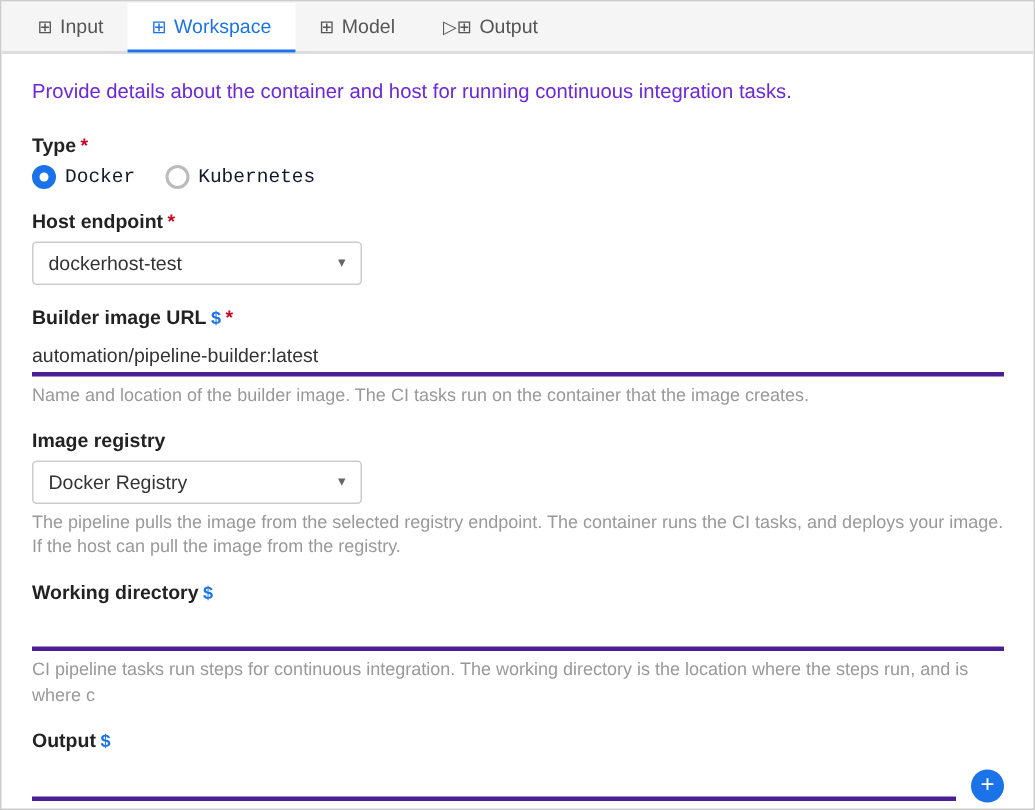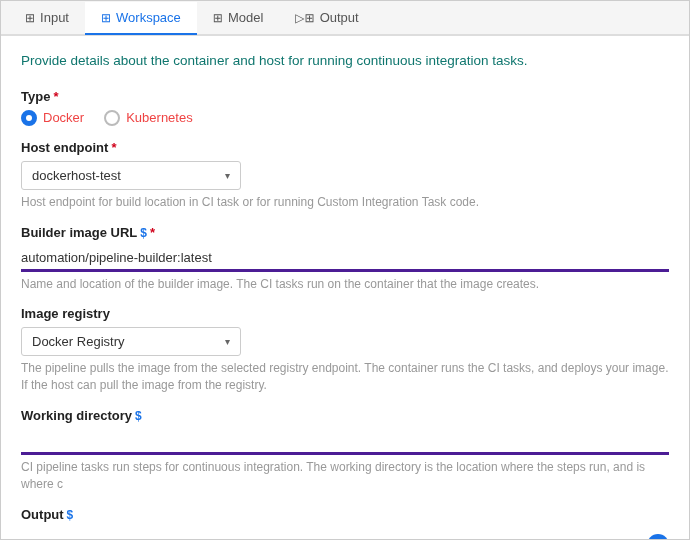--- a/index.html
+++ b/index.html
@@ -48,21 +48,21 @@
     }
 
     
     .main {
       padding: 16px 20px;
       overflow-y: auto;
       height: calc(540px - 35px);
     }
 
     .description {
-      color: #0f766e;
+      color: #6d28d9;
       font-size: 13.5px;
       margin-bottom: 18px;
       line-height: 1.4;
     }
 
     .field-group {
       margin-bottom: 14px;
     }
 
     .field-label {
@@ -113,21 +113,22 @@
     }
     .radio-circle.selected::after {
       content: '';
       width: 6px;
       height: 6px;
       border-radius: 50%;
       background: #fff;
     }
     .radio-label {
       font-size: 13px;
-      color: #ef4444;
+      color: #0f172a;
+      font-family: Liberation Mono, monospace;
     }
 
     
     .dropdown {
       display: flex;
       align-items: center;
       justify-content: space-between;
       border: 1px solid #ccc;
       border-radius: 3px;
       padding: 6px 10px;
@@ -236,21 +237,20 @@
 
   <div class="field-group">
     <div class="field-label">
       <span>Host endpoint</span>
       <span class="required">*</span>
     </div>
     <div class="dropdown">
       <span>dockerhost-test</span>
       <span class="dropdown-arrow">▾</span>
     </div>
-    <div class="field-hint">Host endpoint for build location in CI task or for running Custom Integration Task code.</div>
   </div>
 
   <div class="field-group">
     <div class="field-label">
       <span>Builder image URL</span>
       <span class="dollar-sign">$</span>
       <span class="required">*</span>
     </div>
     <input type="text" class="text-input" value="automation/pipeline-builder:latest" style="">
     <div class="field-hint">Name and location of the builder image. The CI tasks run on the container that the image creates.</div>

